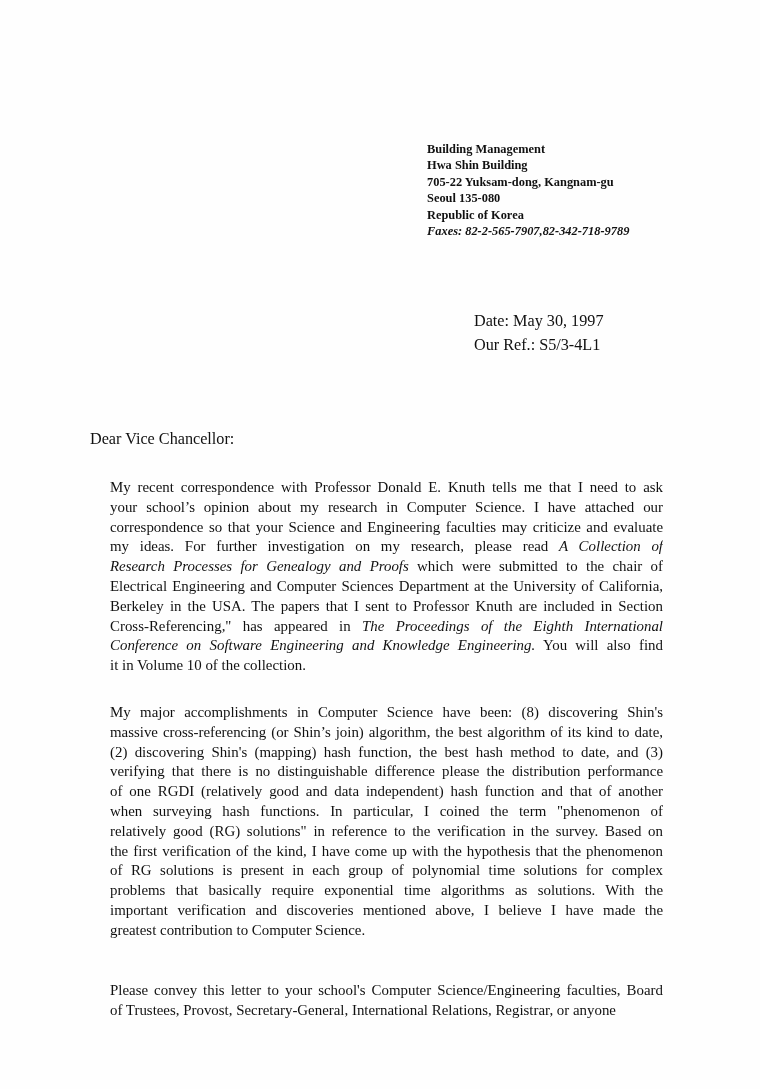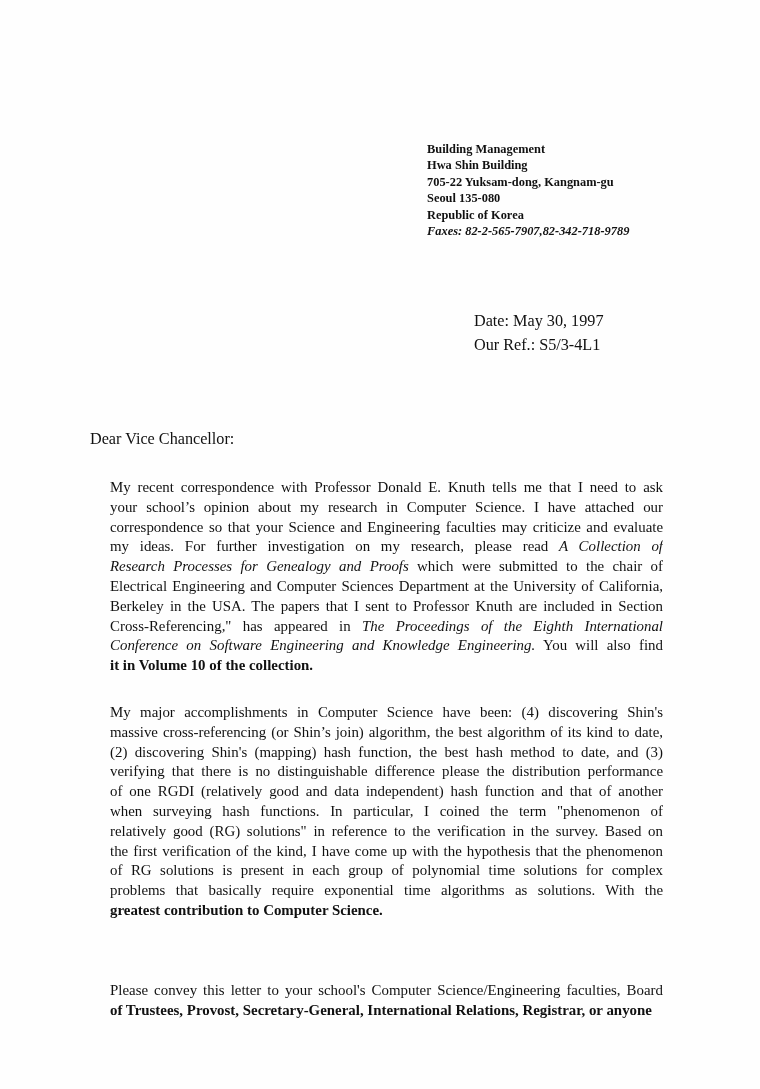--- a/index.html
+++ b/index.html
@@ -72,21 +72,20 @@
     .body-text .ln {
       display: block;
       text-align: justify;
       text-align-last: justify;
       white-space: normal;
       height: 19.8px;
       overflow: hidden;
     }
     .body-text .ln.last {
       text-align-last: left;
-      font-weight: bold;
     }
     .body-text em { font-style: italic; }
 
     #p1 { top: 478px; }
     #p2 { top: 703px; }
     #p3 { top: 981px; }
   </style>
 </head>
 <body>
 
@@ -115,30 +114,31 @@
       <span class="ln">correspondence so that your Science and Engineering faculties may criticize and evaluate</span>
       <span class="ln">my ideas.  For further investigation on my research, please read <em>A Collection of</em></span>
       <span class="ln"><em>Research Processes for Genealogy and Proofs</em> which were submitted to the chair of</span>
       <span class="ln">Electrical Engineering and Computer Sciences Department at the University of California,</span>
       <span class="ln">Berkeley in the USA.   The papers that I sent to Professor Knuth are included in Section</span>
       <span class="ln">Cross-Referencing," has appeared in <em>The Proceedings of the Eighth International</em></span>
       <span class="ln"><em>Conference on Software Engineering and Knowledge Engineering.</em>   You will also find</span>
       <span class="ln last">it in Volume 10 of the collection.</span>
     </div>
   <div class="body-text" id="p2">
-      <span class="ln">My major accomplishments in Computer Science have been: (4) discovering Shin's</span>
+      <span class="ln">My major accomplishments in Computer Science have been: (8) discovering Shin's</span>
       <span class="ln">massive cross-referencing (or Shin’s join) algorithm, the best algorithm of its kind to date,</span>
       <span class="ln">(2) discovering Shin's (mapping) hash function, the best hash method to date, and (3)</span>
       <span class="ln">verifying that there is no distinguishable difference please the distribution performance</span>
       <span class="ln">of one RGDI (relatively good and data independent) hash function and that of another</span>
       <span class="ln">when surveying hash functions.  In particular, I coined the term "phenomenon of</span>
       <span class="ln">relatively good (RG) solutions" in reference to the verification in the survey.   Based on</span>
       <span class="ln">the first verification of the kind, I have come up with the hypothesis that the phenomenon</span>
       <span class="ln">of RG solutions is present in each group of polynomial time solutions for complex</span>
       <span class="ln">problems that basically require exponential time algorithms as solutions. With the</span>
+      <span class="ln">important verification and discoveries mentioned above, I believe I have made the</span>
       <span class="ln last">greatest contribution to Computer Science.</span>
     </div>
   <div class="body-text" id="p3">
       <span class="ln">Please convey this letter to your school's Computer Science/Engineering faculties, Board</span>
       <span class="ln last">of Trustees, Provost, Secretary-General, International Relations, Registrar, or anyone</span>
     </div>
 
 </div>
 
 </body></html>

